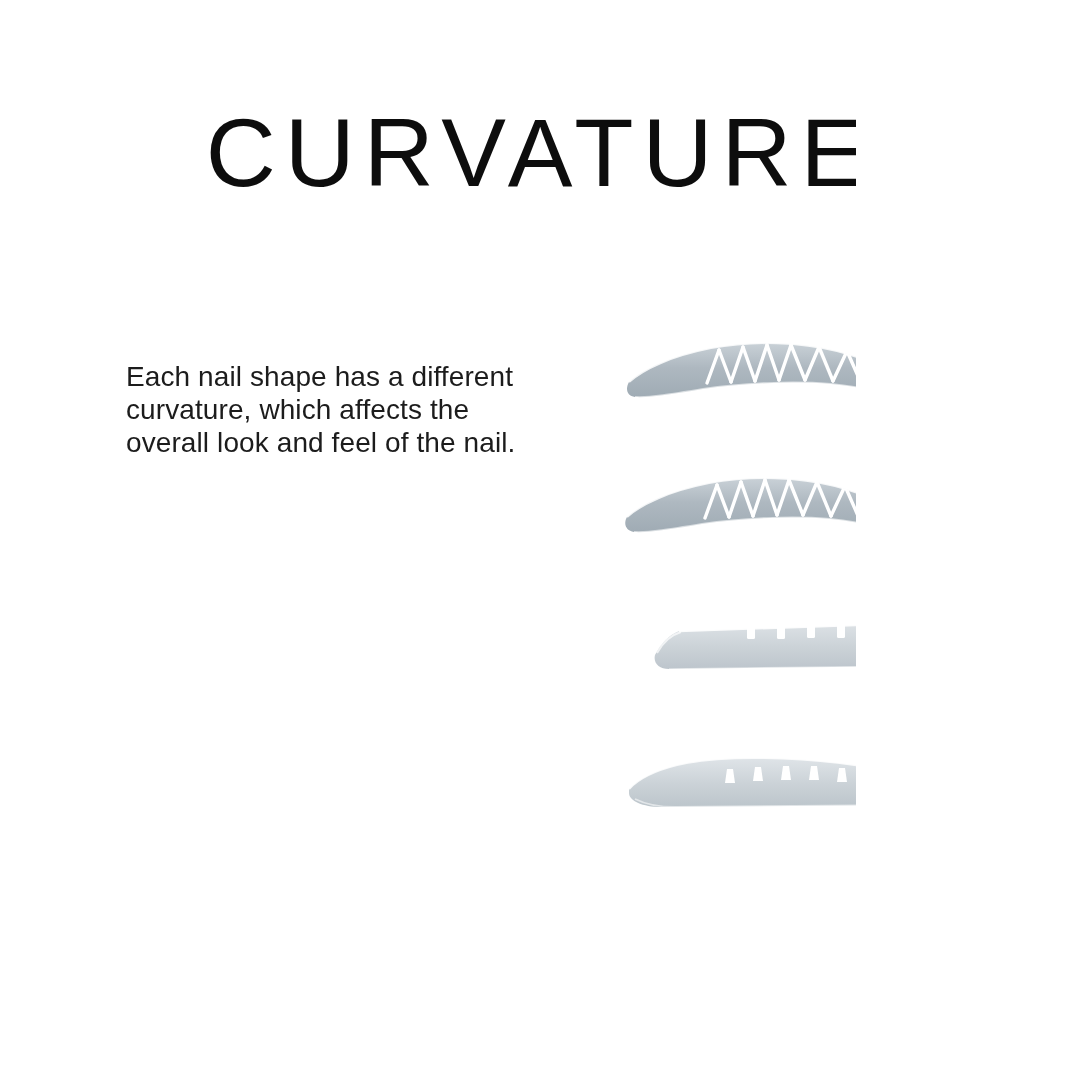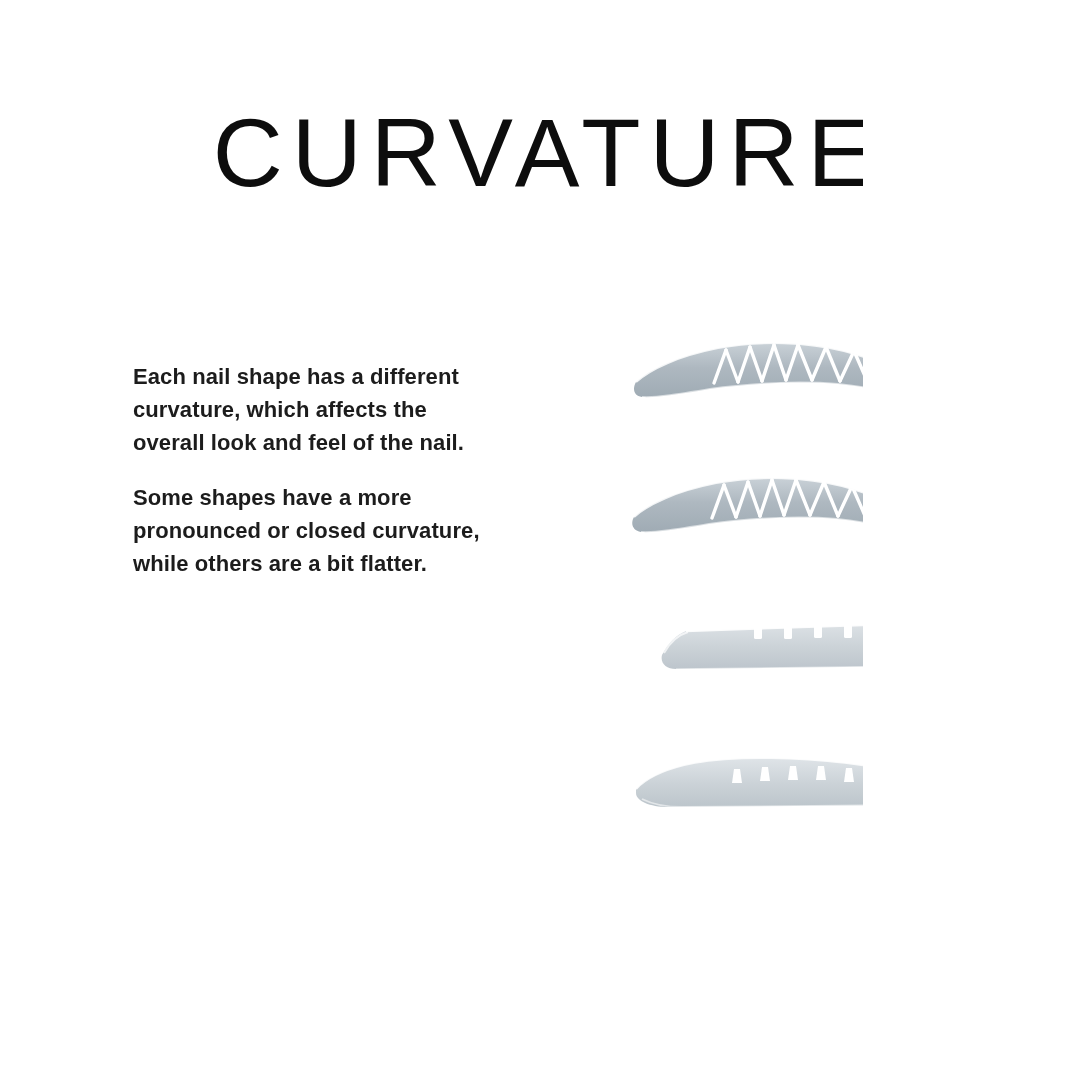--- a/index.html
+++ b/index.html
@@ -9,21 +9,20 @@
   }
   body {
     font-family: "Liberation Sans", sans-serif;
   }
   #page {
     position: relative;
     width: 856px;
     height: 1080px;
     background: #ffffff;
     overflow: hidden;
-    margin-left: 7px;
   }
 
   
   #title {
     position: absolute;
     left: 0;
     top: 104px;
     width: 1080px;
     text-align: center;
     font-size: 97px;
@@ -37,22 +36,22 @@
 
   
   #copy {
     position: absolute;
     left: 126px;
     top: 360px;
     width: 480px;
   }
   .para {
     color: #1c1c1c;
-    font-size: 22px;
-    font-weight: 700;
+    font-size: 28px;
+    font-weight: 400;
     line-height: 33px;
     letter-spacing: 0.1px;
     margin: 0 0 22px 0;
     white-space: pre-line;
   }
   .para:last-child { margin-bottom: 0; }
 
   
   #forms {
     position: absolute;
@@ -77,23 +76,20 @@
 <body>
 
 <div id="page">
 
   <div id="title">CURVATURE</div>
 
   <div id="copy">
     <p class="para">Each nail shape has a different
 curvature, which affects the
 overall look and feel of the nail.</p>
-    <p class="para">Some shapes have a more
-pronounced or closed curvature,
-while others are a bit flatter.</p>
   </div>
 
   <div id="forms">
 
     <div class="form-row" id="form-0">
       <svg viewBox="0 0 360 120" xmlns="http://www.w3.org/2000/svg">
         <defs>
           <linearGradient id="g1" x1="0" y1="0" x2="0" y2="1">
             <stop offset="0" stop-color="#c9d1d7"></stop>
             <stop offset="0.45" stop-color="#aeb8c0"></stop>

